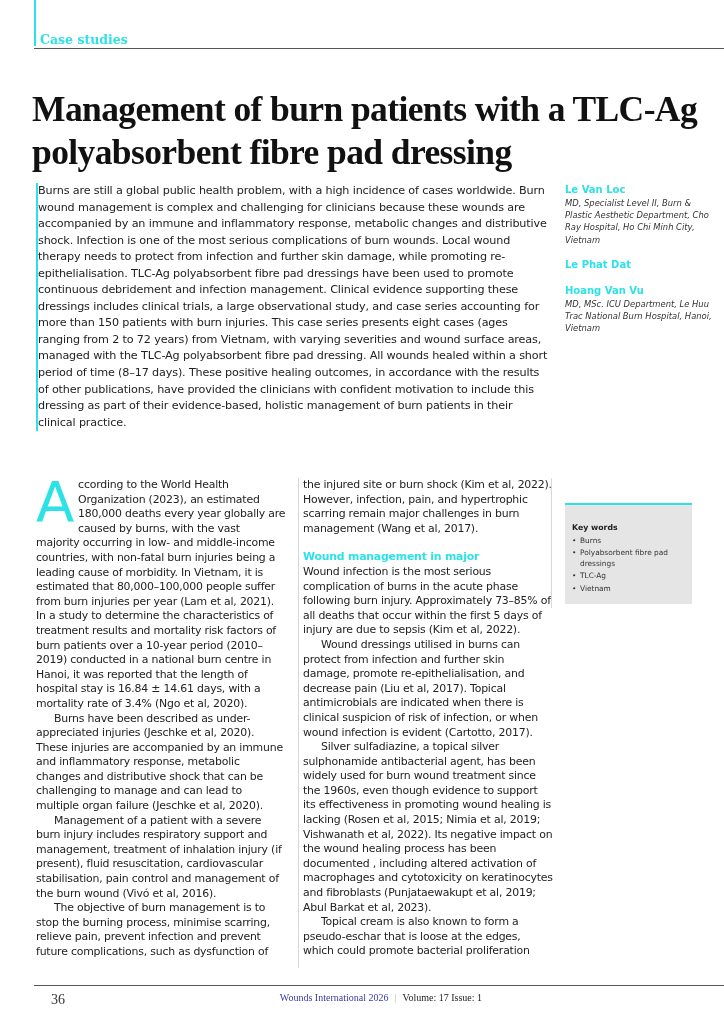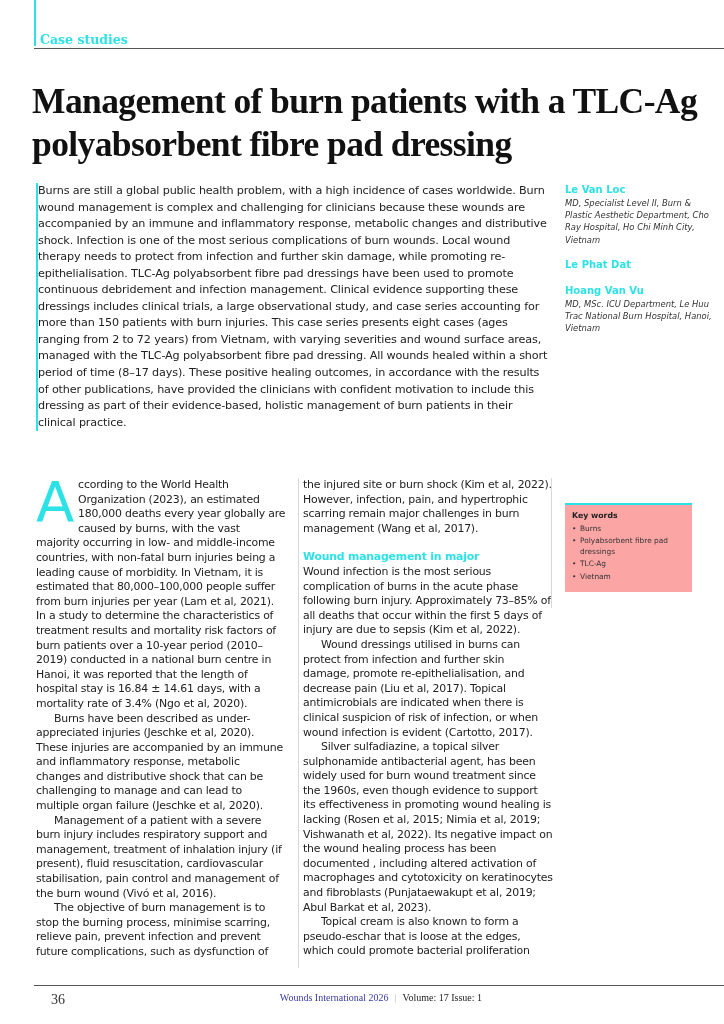--- a/index.html
+++ b/index.html
@@ -1,26 +1,26 @@
 <!DOCTYPE html>
 <html><head>
 <meta charset="utf-8">
 <style>
   html, body { margin:0; padding:0; background:#ffffff; }
   body { width:724px; height:1024px; position:relative; overflow:hidden; font-family:"DejaVu Sans", sans-serif; color:#231f20; }
   .accent-bar { position:absolute; left:34px; top:0; width:2px; height:46px; background:#2de2e6; }
   .section-label { position:absolute; left:40px; top:32px; font-family:"DejaVu Serif", serif; font-weight:bold; font-size:12.5px; color:#2de2e6; }
   .top-rule { position:absolute; left:34px; right:0; top:48px; height:1px; background:#555; }
-  .title { position:absolute; left:32px; top:80px; width:690px; font-family:"Liberation Serif", serif; font-weight:bold; font-size:35.5px; line-height:43px; letter-spacing:-0.6px; color:#111; margin:0; }
+  .title { position:absolute; left:32px; top:88px; width:690px; font-family:"Liberation Serif", serif; font-weight:bold; font-size:35.5px; line-height:43px; letter-spacing:-0.6px; color:#111; margin:0; }
   .abstract { position:absolute; left:36px; top:183px; width:512px; border-left:2px solid #2de2e6; padding-left:0; font-size:11.2px; line-height:16.55px; color:#222; letter-spacing:-0.15px; }
   .authors { position:absolute; left:565px; top:183px; width:150px; }
   .author { margin-bottom:12px; }
   .author-name { font-weight:bold; font-size:10px; color:#2de2e6; line-height:14px; }
   .author-aff { font-style:italic; font-size:8.4px; line-height:12.2px; color:#333; }
-  .keywords { position:absolute; left:565px; top:503px; width:114px; background:#fca5a5; border-top:2px solid #2de2e6; padding:6px 6px 8px 7px; font-size:7.4px; line-height:10.5px; color:#333; }
+  .keywords { position:absolute; left:565px; top:503px; width:114px; background:#e5e5e5; border-top:2px solid #2de2e6; padding:18px 6px 8px 7px; font-size:7.4px; line-height:10.5px; color:#333; }
   .keywords-title { font-weight:bold; font-size:7.8px; margin-bottom:2px; color:#222; }
   .keywords ul { margin:0; padding:0; list-style:none; }
   .keywords li { padding-left:8px; position:relative; margin-bottom:2px; }
   .keywords li::before { content:"•"; position:absolute; left:0; }
   .col { position:absolute; top:478px; width:250px; font-size:10.9px; line-height:14.6px; color:#222; letter-spacing:-0.2px; }
   .col1 { left:36px; }
   .col2 { left:298px; border-left:1px solid #d8d8d8; padding-left:4px; height:490px; }
   .col-divider { position:absolute; left:551px; top:478px; width:1px; height:130px; background:#d8d8d8; }
   .col p { margin:0; }
   .col p.indent { text-indent:18px; }

